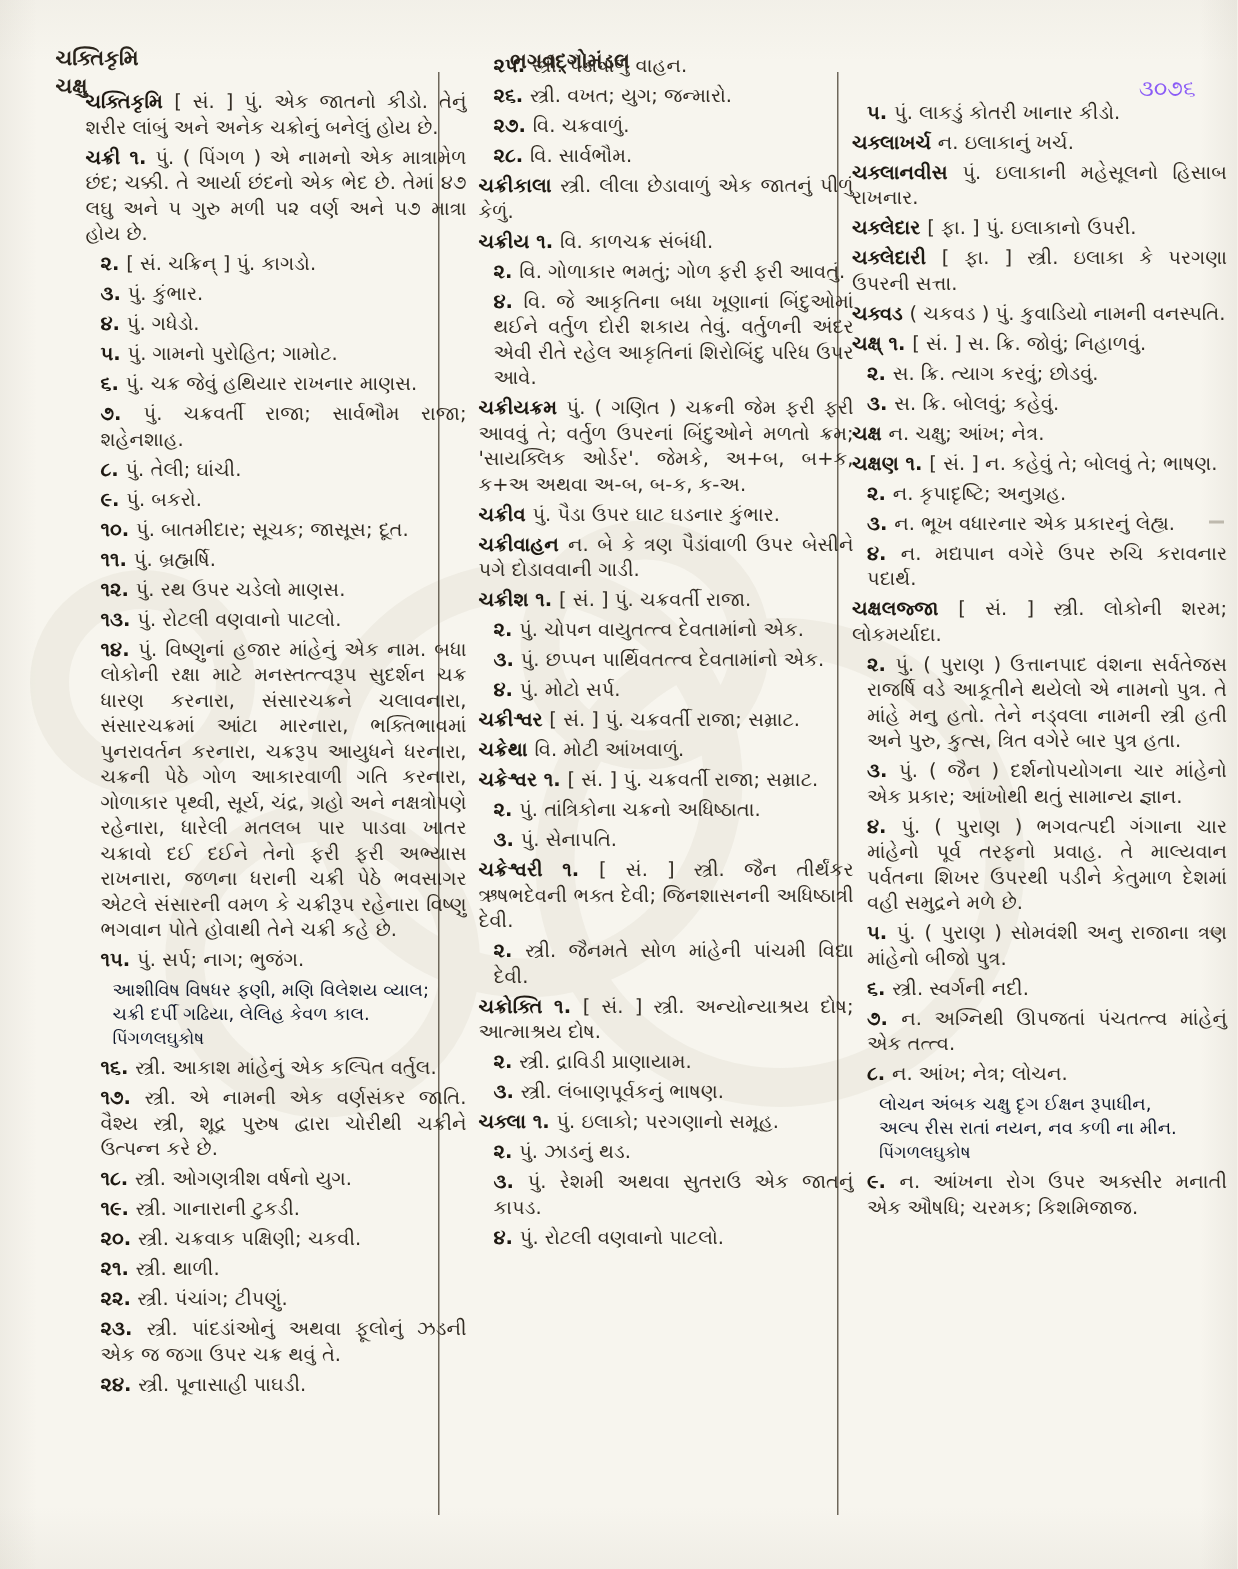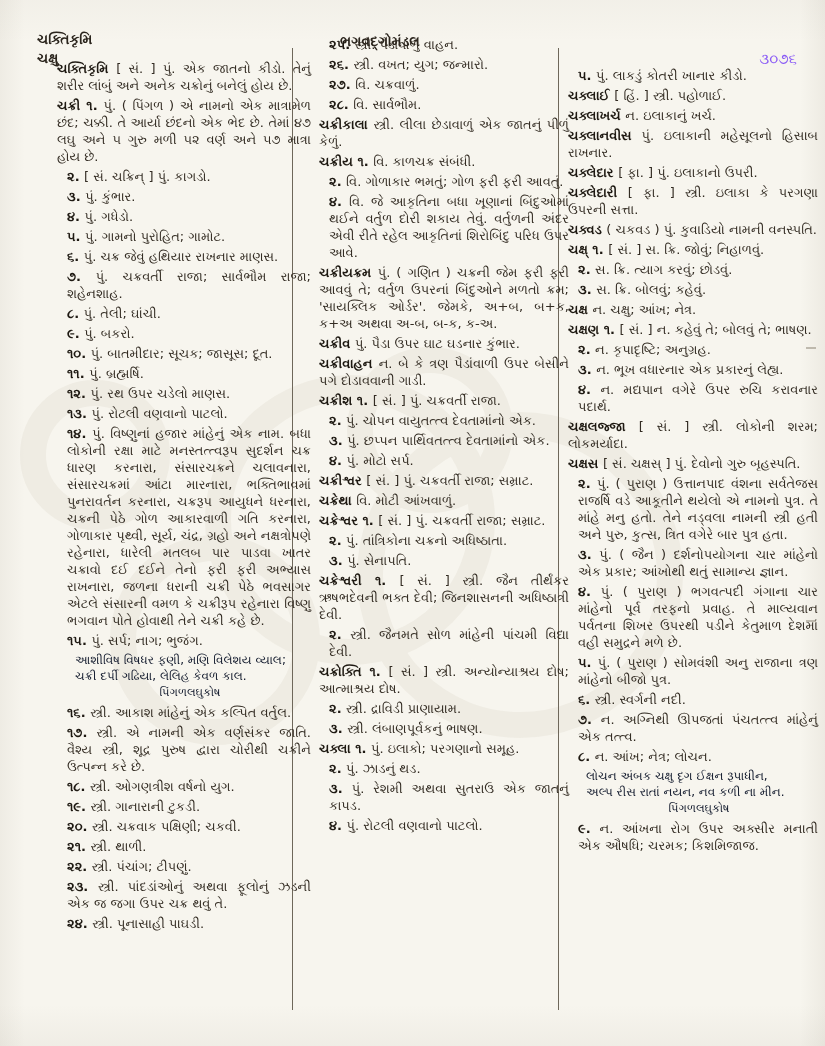--- a/index.html
+++ b/index.html
@@ -29,21 +29,21 @@
   #col2{left:568px;width:250px;top:50px;margin-top:17px;}
   .divider{position:absolute;top:48px;height:962px;width:1px;background:#6e675a;z-index:1;}
   #div1{left:292px;}
   #div2{left:558px;}
   .col p{margin:0 0 3px 0;}
   .col p.entry{text-indent:0;padding-left:0;}
   .col p.sense{padding-left:10px;}
   .hw{color:#1e1912;font-weight:bold;}
   .verse{margin:2px 0 4px 18px;font-size:12px;line-height:16px;text-align:left;color:#0f172a;}
   .verse .vline{white-space:normal;}
-  .verse .vattr{text-align:center;padding-right:6px;font-size:11.5px;}
+  .verse .vattr{text-align:left;padding-right:6px;font-size:11.5px;}
   .artifact{position:absolute;width:10px;height:2px;background:#8a8272;opacity:.5;z-index:1;}
   .a1{left:806px;top:347px;}
   .a2{left:806px;top:620px;}
 </style>
 </head>
 <body>
 
 <div class="page">
 
   <svg class="watermark" width="825" height="1046" viewBox="0 0 825 1046" aria-hidden="true">
@@ -124,36 +124,34 @@
       <p class="entry"><b class="hw">ચક્રોક્તિ ૧. </b>[ સં. ] સ્ત્રી. અન્યોન્યાશ્રય દોષ; આત્માશ્રય દોષ.</p>
       <p class="sense"><b class="hw">૨. </b>સ્ત્રી. દ્રાવિડી પ્રાણાયામ.</p>
       <p class="sense"><b class="hw">૩. </b>સ્ત્રી. લંબાણપૂર્વકનું ભાષણ.</p>
       <p class="entry"><b class="hw">ચક્લા ૧. </b>પું. ઇલાકો; પરગણાનો સમૂહ.</p>
       <p class="sense"><b class="hw">૨. </b>પું. ઝાડનું થડ.</p>
       <p class="sense"><b class="hw">૩. </b>પું. રેશમી અથવા સુતરાઉ એક જાતનું કાપડ.</p>
       <p class="sense"><b class="hw">૪. </b>પું. રોટલી વણવાનો પાટલો.</p>
     </div>
   <div class="col" id="col2">
       <p class="sense"><b class="hw">૫. </b>પું. લાકડું કોતરી ખાનાર કીડો.</p>
-      <p class="entry"><b class="hw">ચક્લાઈ </b>[ હિં. ] સ્ત્રી. પહોળાઈ.</p>
       <p class="entry"><b class="hw">ચક્લાખર્ચ </b>ન. ઇલાકાનું ખર્ચ.</p>
       <p class="entry"><b class="hw">ચક્લાનવીસ </b>પું. ઇલાકાની મહેસૂલનો હિસાબ રાખનાર.</p>
       <p class="entry"><b class="hw">ચક્લેદાર </b>[ ફા. ] પું. ઇલાકાનો ઉપરી.</p>
       <p class="entry"><b class="hw">ચક્લેદારી </b>[ ફા. ] સ્ત્રી. ઇલાકા કે પરગણા ઉપરની સત્તા.</p>
       <p class="entry"><b class="hw">ચક્વડ </b>( ચકવડ ) પું. કુવાડિયો નામની વનસ્પતિ.</p>
       <p class="entry"><b class="hw">ચક્ષ્ ૧. </b>[ સં. ] સ. ક્રિ. જોવું; નિહાળવું.</p>
       <p class="sense"><b class="hw">૨. </b>સ. ક્રિ. ત્યાગ કરવું; છોડવું.</p>
       <p class="sense"><b class="hw">૩. </b>સ. ક્રિ. બોલવું; કહેવું.</p>
       <p class="entry"><b class="hw">ચક્ષ </b>ન. ચક્ષુ; આંખ; નેત્ર.</p>
       <p class="entry"><b class="hw">ચક્ષણ ૧. </b>[ સં. ] ન. કહેવું તે; બોલવું તે; ભાષણ.</p>
       <p class="sense"><b class="hw">૨. </b>ન. કૃપાદૃષ્ટિ; અનુગ્રહ.</p>
       <p class="sense"><b class="hw">૩. </b>ન. ભૂખ વધારનાર એક પ્રકારનું લેહ્ય.</p>
       <p class="sense"><b class="hw">૪. </b>ન. મદ્યપાન વગેરે ઉપર રુચિ કરાવનાર પદાર્થ.</p>
       <p class="entry"><b class="hw">ચક્ષલજ્જા </b>[ સં. ] સ્ત્રી. લોકોની શરમ; લોકમર્યાદા.</p>
-      <p class="entry"><b class="hw">ચક્ષસ </b>[ સં. ચક્ષસ્ ] પું. દેવોનો ગુરુ બૃહસ્પતિ.</p>
       <p class="sense"><b class="hw">૨. </b>પું. ( પુરાણ ) ઉત્તાનપાદ વંશના સર્વતેજસ રાજર્ષિ વડે આકૂતીને થયેલો એ નામનો પુત્ર. તે માંહે મનુ હતો. તેને નડ્વલા નામની સ્ત્રી હતી અને પુરુ, કુત્સ, ત્રિત વગેરે બાર પુત્ર હતા.</p>
       <p class="sense"><b class="hw">૩. </b>પું. ( જૈન ) દર્શનોપયોગના ચાર માંહેનો એક પ્રકાર; આંખોથી થતું સામાન્ય જ્ઞાન.</p>
       <p class="sense"><b class="hw">૪. </b>પું. ( પુરાણ ) ભગવત્પદી ગંગાના ચાર માંહેનો પૂર્વ તરફનો પ્રવાહ. તે માલ્યવાન પર્વતના શિખર ઉપરથી પડીને કેતુમાળ દેશમાં વહી સમુદ્રને મળે છે.</p>
       <p class="sense"><b class="hw">૫. </b>પું. ( પુરાણ ) સોમવંશી અનુ રાજાના ત્રણ માંહેનો બીજો પુત્ર.</p>
       <p class="sense"><b class="hw">૬. </b>સ્ત્રી. સ્વર્ગની નદી.</p>
       <p class="sense"><b class="hw">૭. </b>ન. અગ્નિથી ઊપજતાં પંચતત્ત્વ માંહેનું એક તત્ત્વ.</p>
       <p class="sense"><b class="hw">૮. </b>ન. આંખ; નેત્ર; લોચન.</p>
       <div class="verse">
         <div class="vline">લોચન અંબક ચક્ષુ દૃગ ઈક્ષન રૂપાધીન,</div>
         <div class="vline">અલ્પ રીસ રાતાં નયન, નવ કળી ના મીન.</div>

